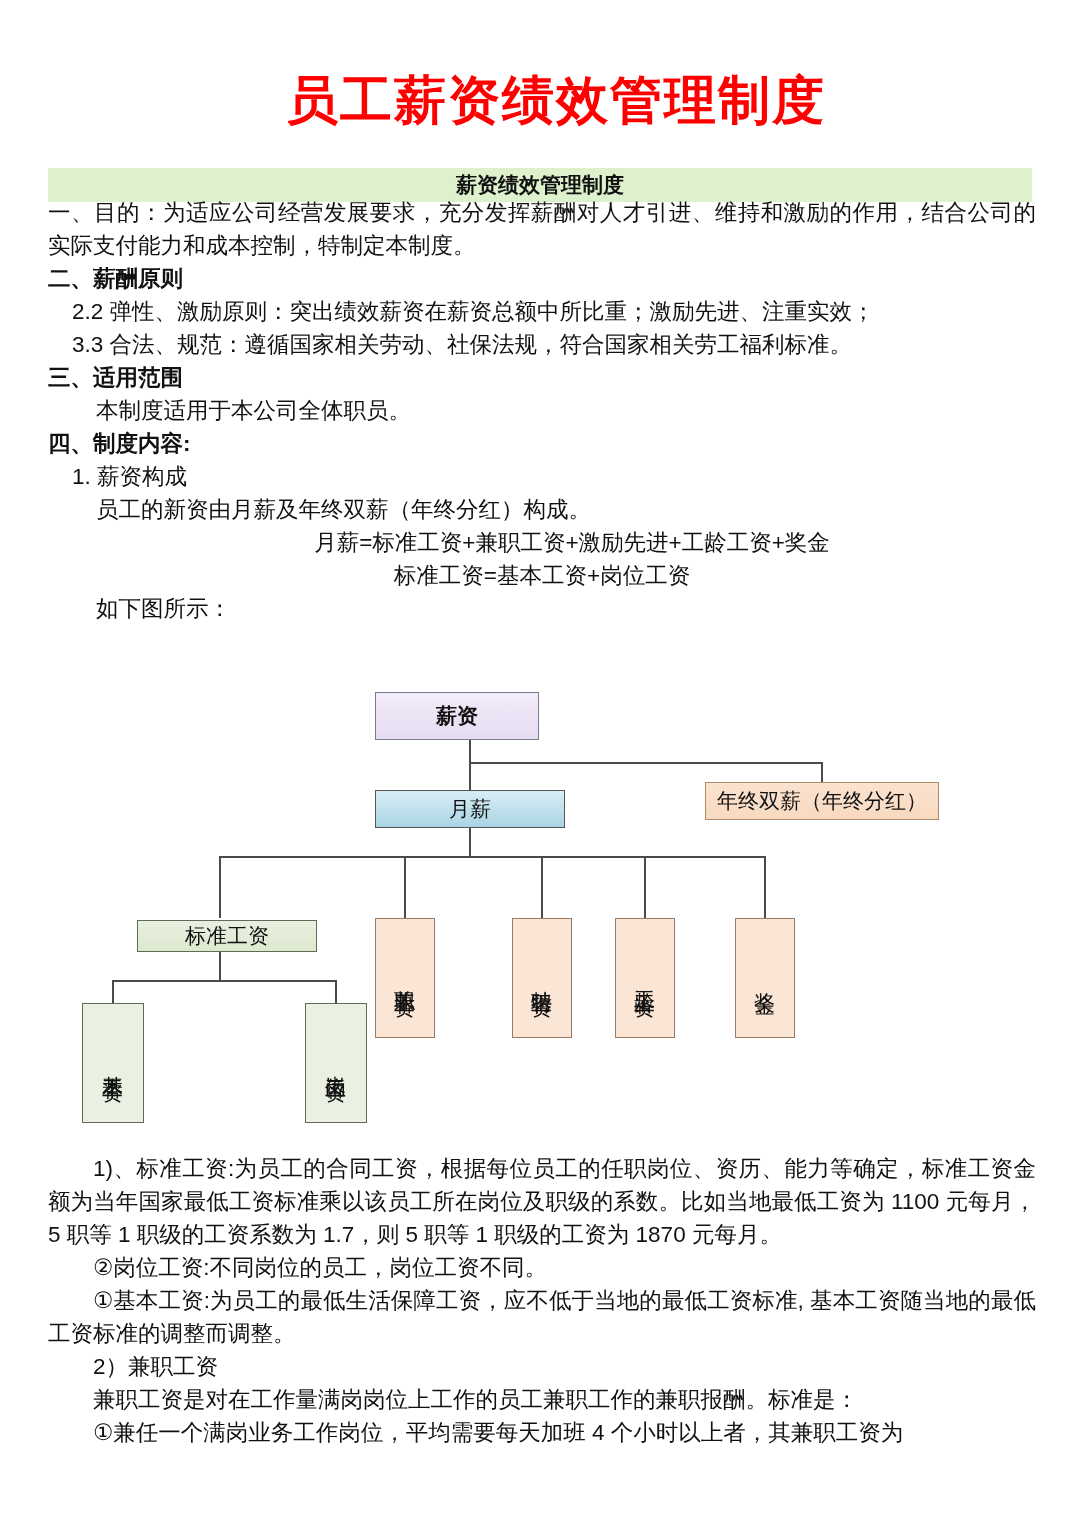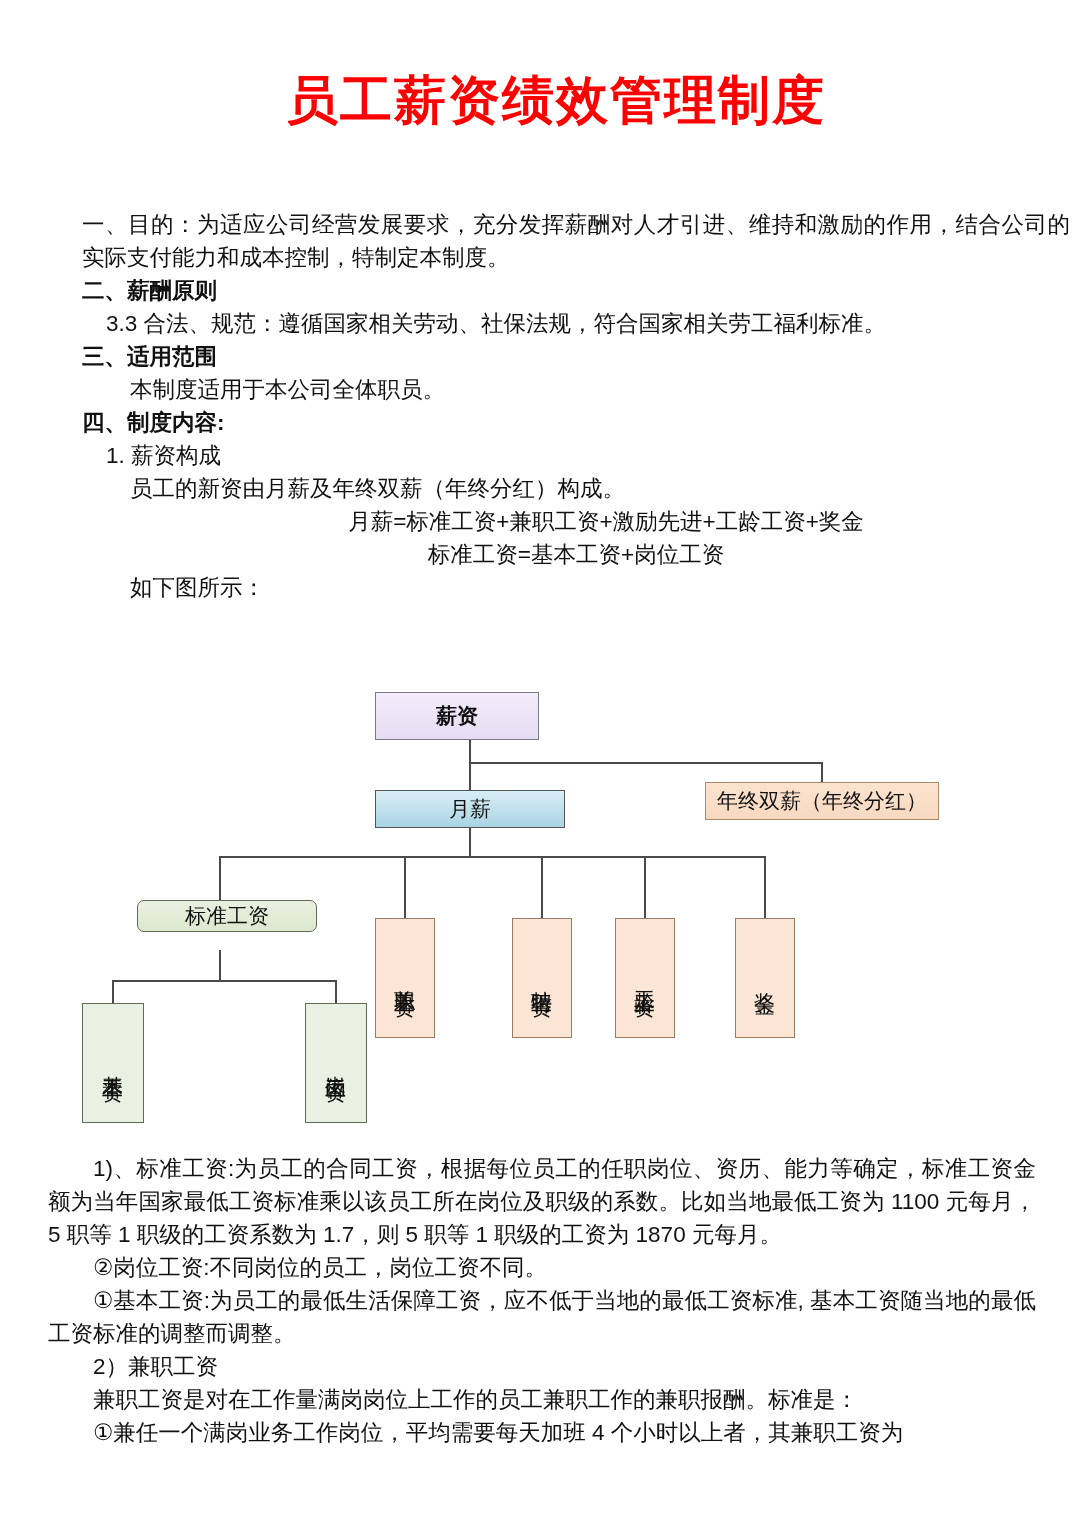--- a/index.html
+++ b/index.html
@@ -66,21 +66,21 @@
   .body-block p { margin: 0; }
   .hd { font-weight: bold; }
   .ind1 { text-indent: 0; padding-left: 24px; }
   .ind2 { padding-left: 48px; }
   .eq-a { padding-left: 60px; text-align: center; }
   .eq-b { padding-left: 0px; text-align: center; }
 
   .para { text-indent: 45px; }
 
   
-  #text-top   { top: 208px; margin-left: 34px; }
+  #text-top   { top: 196px; }
   #text-bottom{ top: 1152px; }
 
   
   .diagram {
     position: absolute;
     left: 0;
     top: 680px;
     width: 1080px;
     height: 460px;
   }
@@ -116,24 +116,26 @@
   .n-greenv  { background: #eaf0e2; border-color:#5f6b55; }
   .n-peach   { background: #fbe6d6; border-color:#9a7b63; }
 </style>
 </head>
 <body>
 
 <div class="page">
 
   <div class="doc-title">员工薪资绩效管理制度</div>
 
+  <div class="banner">薪资绩效管理制度</div>
 
   <div class="body-block" id="text-top">
     <p>一、目的：为适应公司经营发展要求，充分发挥薪酬对人才引进、维持和激励的作用，结合公司的实际支付能力和成本控制，特制定本制度。</p>
     <p class="hd">二、薪酬原则</p>
+    <p class="ind1">2.2 弹性、激励原则：突出绩效薪资在薪资总额中所比重；激励先进、注重实效；</p>
     <p class="ind1">3.3 合法、规范：遵循国家相关劳动、社保法规，符合国家相关劳工福利标准。</p>
     <p class="hd">三、适用范围</p>
     <p class="ind2">本制度适用于本公司全体职员。</p>
     <p class="hd">四、制度内容:</p>
     <p class="ind1">1. 薪资构成</p>
     <p class="ind2">员工的新资由月薪及年终双薪（年终分红）构成。</p>
     <p class="eq-a">月薪=标准工资+兼职工资+激励先进+工龄工资+奖金</p>
     <p class="eq-b">标准工资=基本工资+岗位工资</p>
     <p class="ind2">如下图所示：</p>
   </div>
@@ -168,21 +170,21 @@
     </div>
 
     <div class="node n-year" style="left:705px; top:102px; width:234px; height:38px;">
       <span>年终双薪（年终分红）</span>
     </div>
 
     <div class="node n-month" style="left:375px; top:110px; width:190px; height:38px;">
       <span>月薪</span>
     </div>
 
-    <div class="node n-green" style="left:137px; top:220px; width:180px; height:32px;border-radius:7px;">
+    <div class="node n-green" style="left:137px; top:240px; width:180px; height:32px;">
       <span>标准工资</span>
     </div>
 
     <div class="node n-peach" style="left:375px; top:238px; width:60px; height:120px;">
       <span class="vert">兼职工资</span>
     </div>
 
     <div class="node n-peach" style="left:512px; top:238px; width:60px; height:120px;">
       <span class="vert">特聘工资</span>
     </div>

